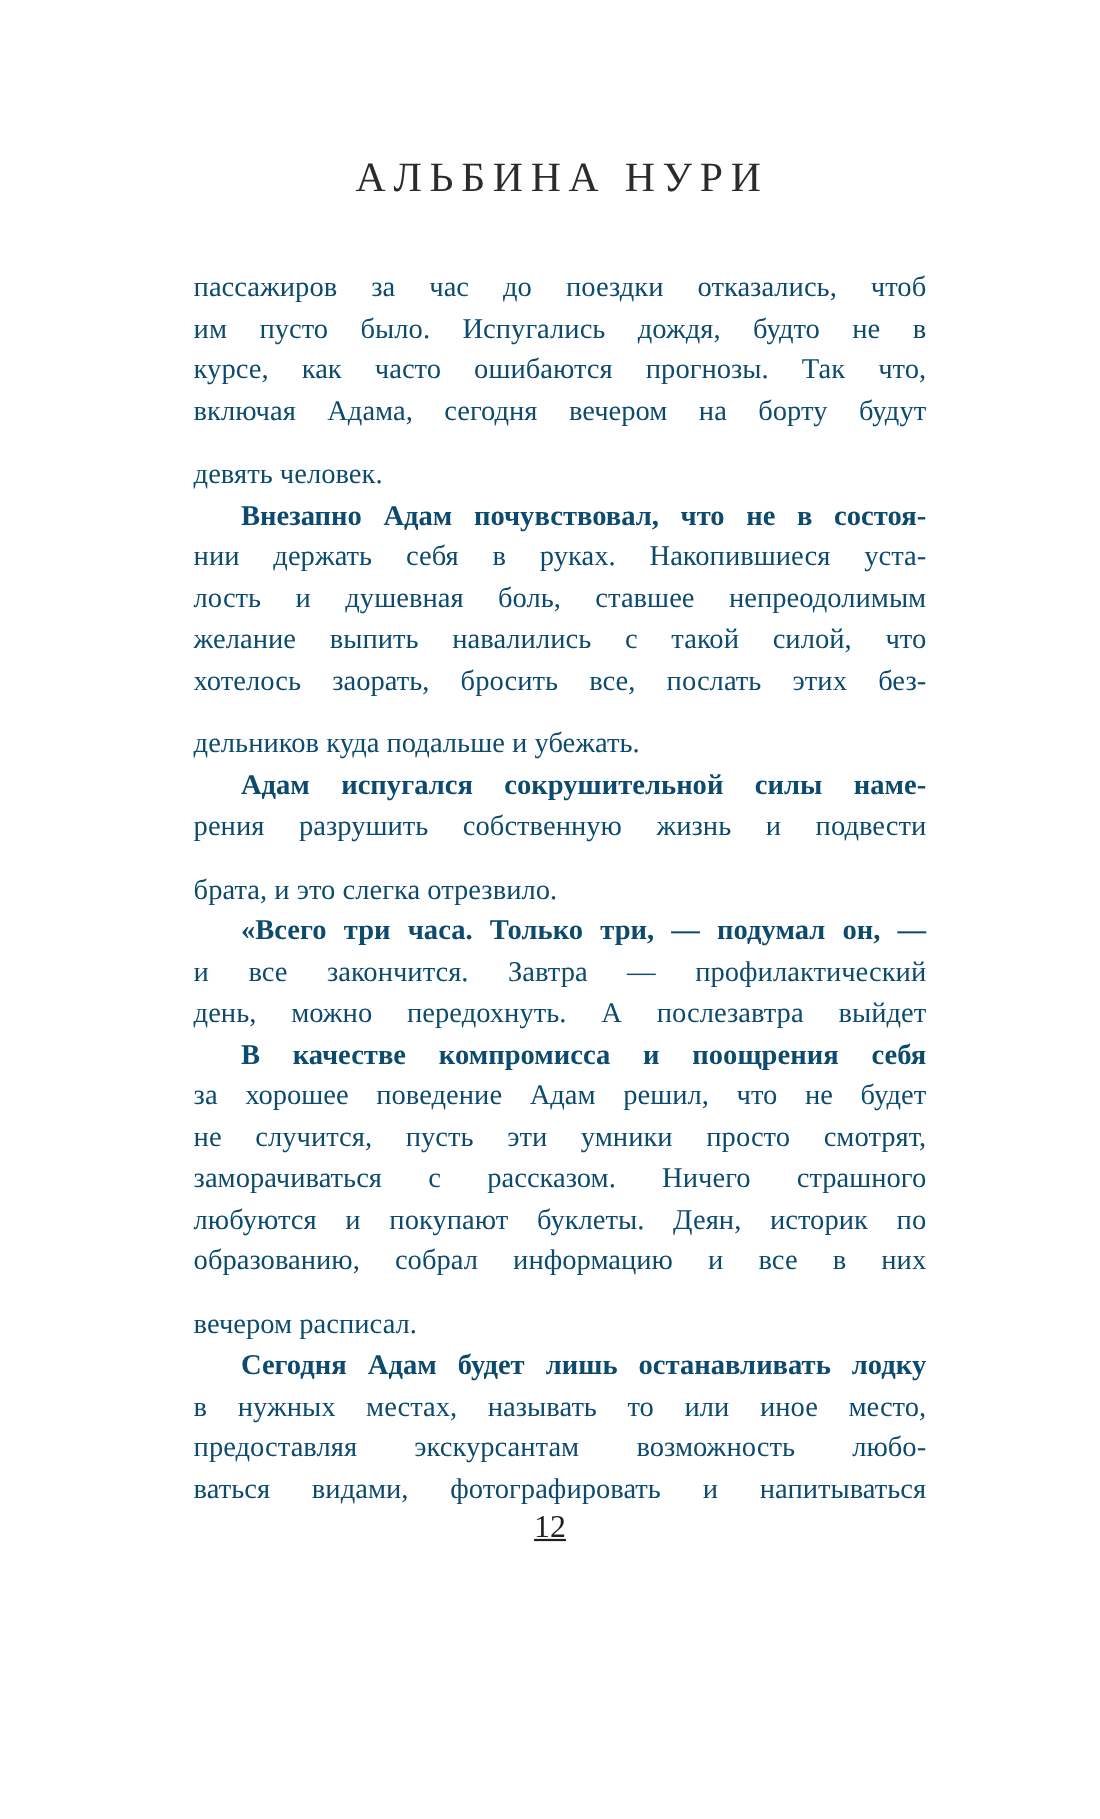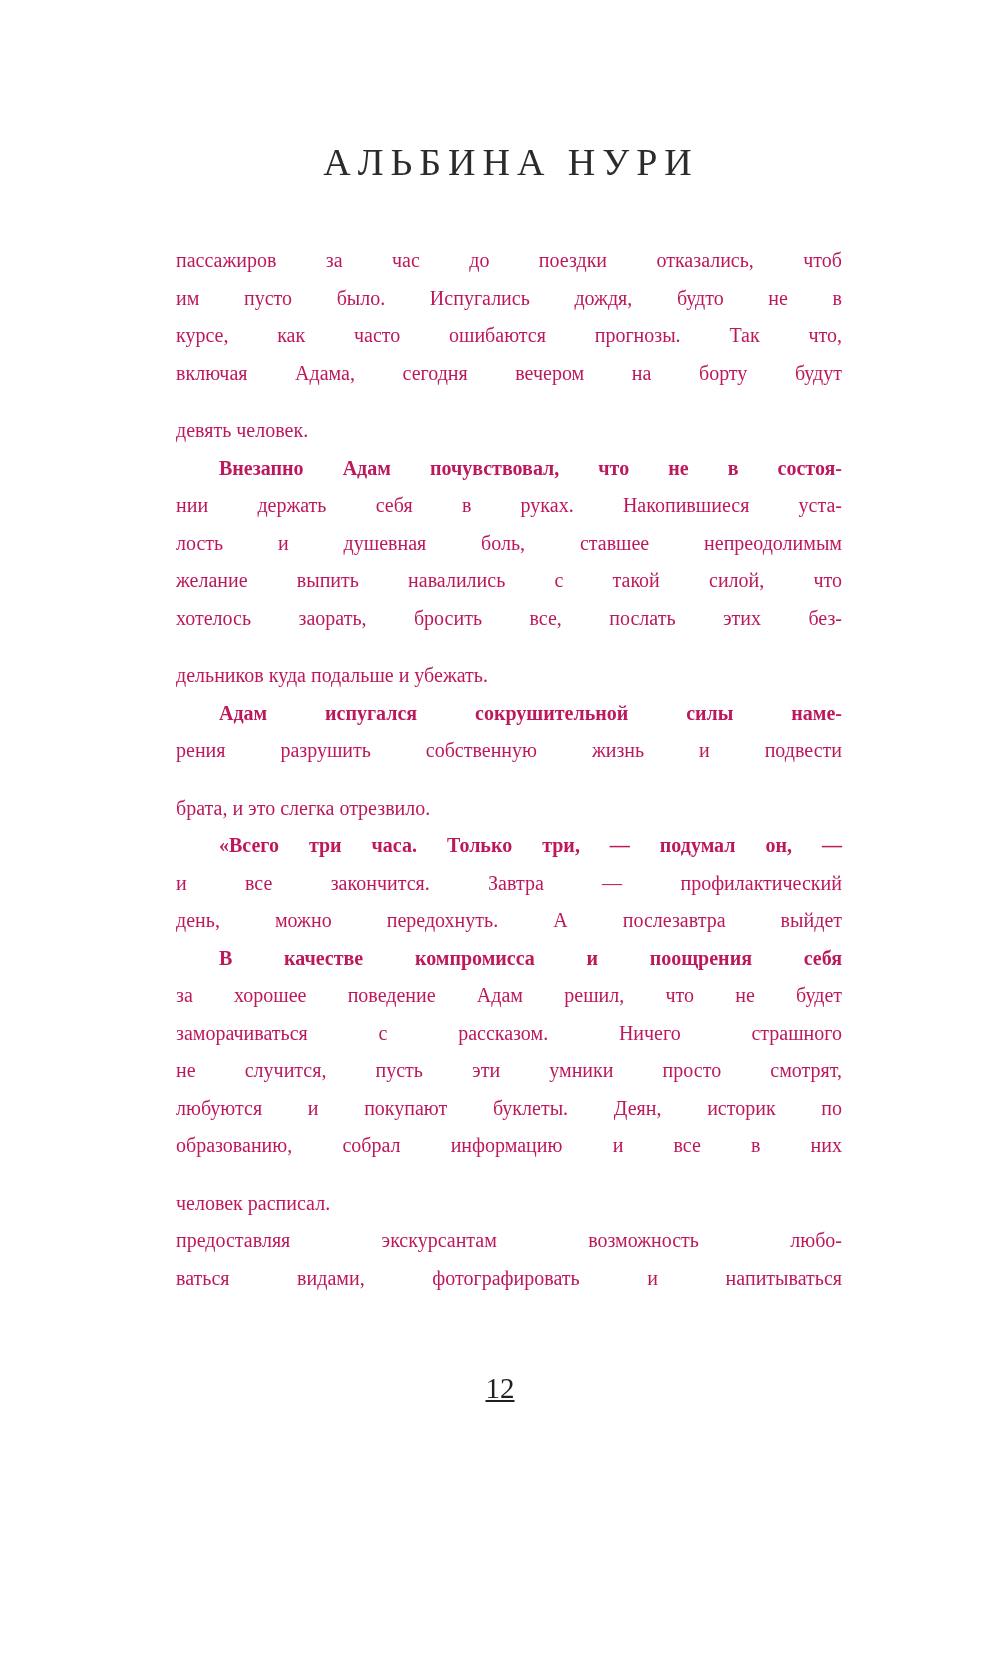--- a/index.html
+++ b/index.html
@@ -31,25 +31,25 @@
   .text-block {
     position: absolute;
     top: 242px;
     left: 176px;
     width: 666px;
   }
   .paragraph {
     margin: 0;
   }
   .line {
-    font-size: 20px;
+    font-size: 26px;
     line-height: 37.5px;
     text-align: justify;
     text-align-last: justify;
-    color: #be185d;
+    color: #0c4a6e;
     white-space: normal;
   }
   .line.indent {
     text-indent: 43px;
     font-weight: bold;
   }
   .line.last {
     text-align-last: left;
     margin-top: 20px;
   }
@@ -92,26 +92,28 @@
         <div class="line last">брата, и это слегка отрезвило.</div>
       </div>
       <div class="paragraph">
         <div class="line indent">«Всего три часа. Только три, — подумал он, —</div>
         <div class="line">и все закончится. Завтра — профилактический</div>
         <div class="line">день, можно передохнуть. А послезавтра выйдет</div>
       </div>
       <div class="paragraph">
         <div class="line indent">В качестве компромисса и поощрения себя</div>
         <div class="line">за хорошее поведение Адам решил, что не будет</div>
+        <div class="line">не случится, пусть эти умники просто смотрят,</div>
         <div class="line">заморачиваться с рассказом. Ничего страшного</div>
-        <div class="line">не случится, пусть эти умники просто смотрят,</div>
         <div class="line">любуются и покупают буклеты. Деян, историк по</div>
         <div class="line">образованию, собрал информацию и все в них</div>
-        <div class="line last">человек расписал.</div>
+        <div class="line last">вечером расписал.</div>
       </div>
       <div class="paragraph">
+        <div class="line indent">Сегодня Адам будет лишь останавливать лодку</div>
+        <div class="line">в нужных местах, называть то или иное место,</div>
         <div class="line">предоставляя экскурсантам возможность любо-</div>
         <div class="line">ваться видами, фотографировать и напитываться</div>
       </div>
     </div>
 
   <div class="page-number">12</div>
 </div>
 
 </body></html>

